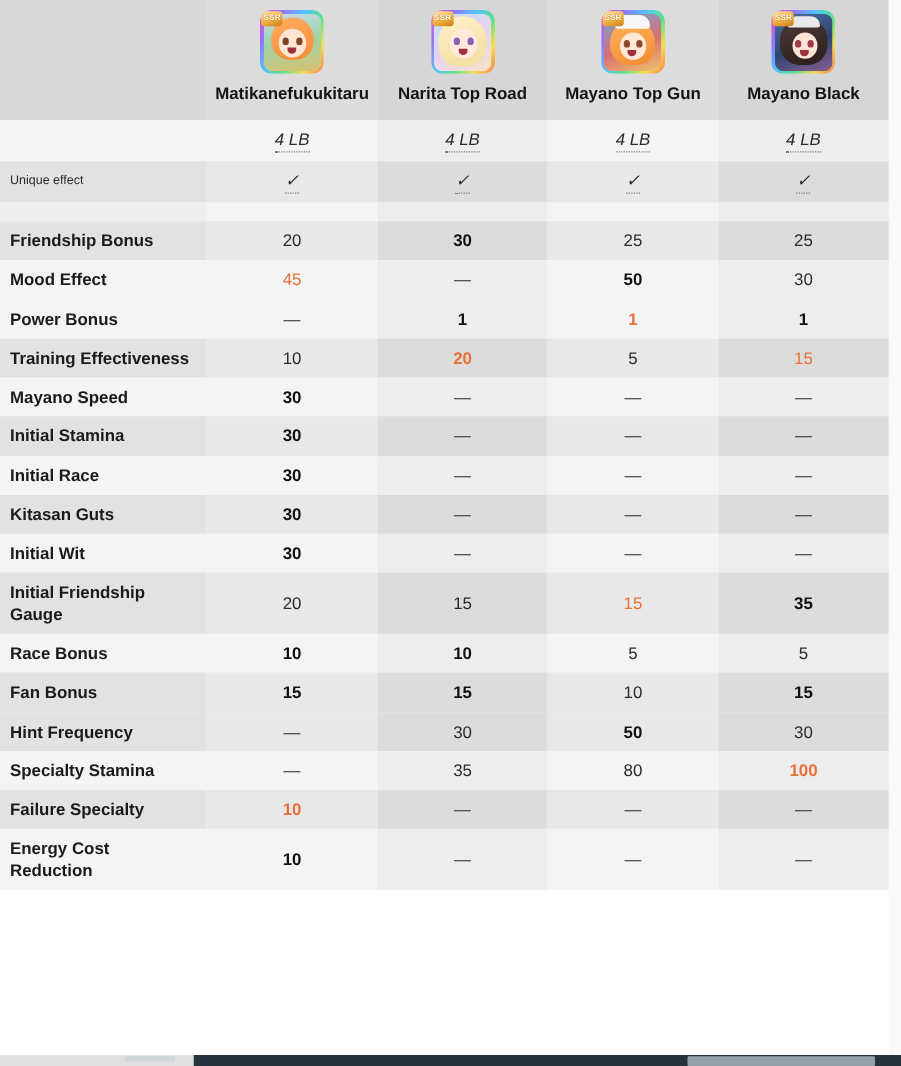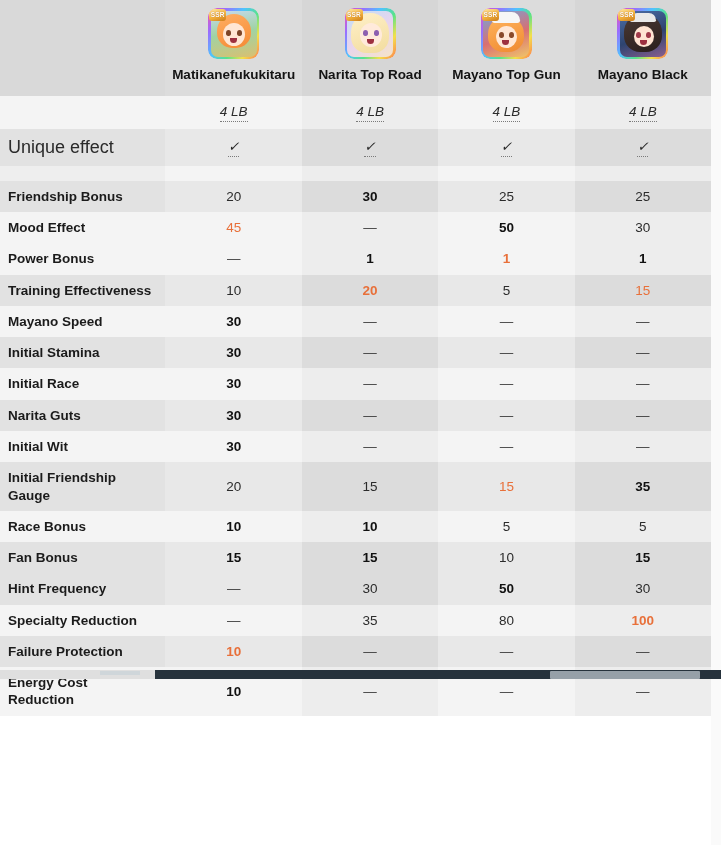--- a/index.html
+++ b/index.html
@@ -5,21 +5,21 @@
   * { box-sizing: border-box; }
   html, body {
     margin: 0; padding: 0;
     width: 721px; height: 853px;
     background: #ffffff;
     font-family: "Liberation Sans", sans-serif;
     overflow: hidden;
   }
   #app {
     position: relative;
-    width: 721px; height: 679px;
+    width: 721px; height: 853px;
     background: #ffffff;
   }
   table.cmp {
     border-collapse: collapse;
     width: 711px;
     table-layout: fixed;
     background: #f2f2f2;
   }
   table.cmp col.lbl  { width: 165px; }
   table.cmp col.cardcol { width: 136px; }
@@ -27,21 +27,21 @@
   
   td.lbl, th.lbl {
     padding: 7px 10px 7px 8px;
     font-size: 13.5px;
     font-weight: bold;
     color: #1b1b1b;
     text-align: left;
     vertical-align: middle;
     line-height: 1.28;
   }
-  td.lbl.plain { font-weight: normal; color: #2a2a2a; font-size: 18px; }
+  td.lbl.plain { font-weight: normal; color: #2a2a2a; font-size: 10px; }
 
   
   td.val {
     text-align: center;
     vertical-align: middle;
     font-size: 13.5px;
     color: #2b2b2b;
     padding: 7px 4px;
     line-height: 1.28;
   }
@@ -354,21 +354,21 @@
           <td class="val dash colalt">—</td>
         </tr>
         <tr class="r-light">
           <td class="lbl">Initial Race</td>
           <td class="val b">30</td>
           <td class="val dash colalt">—</td>
           <td class="val dash">—</td>
           <td class="val dash colalt">—</td>
         </tr>
         <tr class="r-dark">
-          <td class="lbl">Narita Guts</td>
+          <td class="lbl">Kitasan Guts</td>
           <td class="val b">30</td>
           <td class="val dash colalt">—</td>
           <td class="val dash">—</td>
           <td class="val dash colalt">—</td>
         </tr>
         <tr class="r-light">
           <td class="lbl">Initial Wit</td>
           <td class="val b">30</td>
           <td class="val dash colalt">—</td>
           <td class="val dash">—</td>
@@ -396,28 +396,28 @@
           <td class="val b colalt">15</td>
         </tr>
         <tr class="r-dark">
           <td class="lbl">Hint Frequency</td>
           <td class="val dash">—</td>
           <td class="val  colalt">30</td>
           <td class="val b">50</td>
           <td class="val  colalt">30</td>
         </tr>
         <tr class="r-light">
-          <td class="lbl">Specialty Reduction</td>
+          <td class="lbl">Specialty Stamina</td>
           <td class="val dash">—</td>
           <td class="val  colalt">35</td>
           <td class="val ">80</td>
           <td class="val o b colalt">100</td>
         </tr>
         <tr class="r-dark">
-          <td class="lbl">Failure Protection</td>
+          <td class="lbl">Failure Specialty</td>
           <td class="val o b">10</td>
           <td class="val dash colalt">—</td>
           <td class="val dash">—</td>
           <td class="val dash colalt">—</td>
         </tr>
         <tr class="r-light">
           <td class="lbl">Energy Cost Reduction</td>
           <td class="val b">10</td>
           <td class="val dash colalt">—</td>
           <td class="val dash">—</td>

